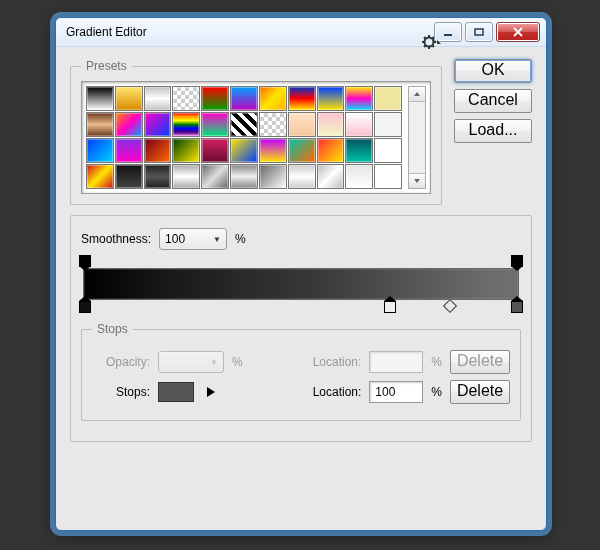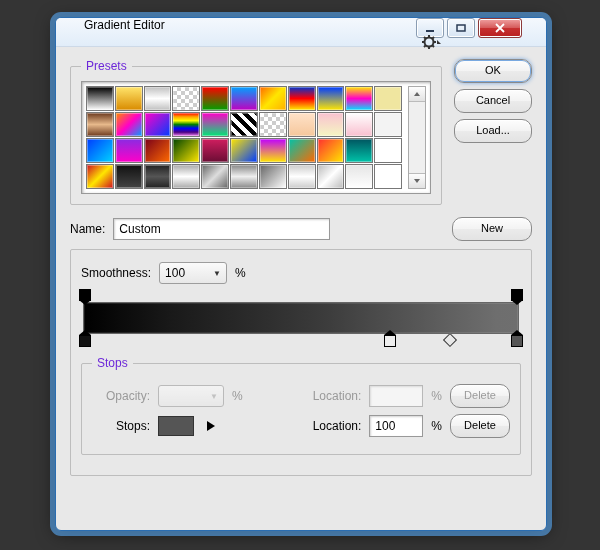--- a/index.html
+++ b/index.html
@@ -1,37 +1,37 @@
 <!DOCTYPE html>
 <html><head>
 <meta charset="utf-8">
 <style>
 body{margin:0;background:#343434;font-family:"Segoe UI",Tahoma,sans-serif;font-size:12px;color:#000;position:relative;width:600px;height:550px;overflow:hidden}
 .window{position:absolute;left:55px;top:17px;width:490px;height:512px;background:#e8e8e8;border:1px solid #2a6db1;border-radius:6px;box-shadow:0 0 0 5px rgba(84,160,230,.65),0 3px 18px rgba(0,0,0,.6)}
-.titlebar{height:28px;background:linear-gradient(#f4f8fd,#e1edf9);border-bottom:1px solid #cdd9e7;border-radius:5px 5px 0 0;display:flex;align-items:flex-start;padding:0 24px}
+.titlebar{height:28px;background:linear-gradient(#f4f8fd,#e1edf9);border-bottom:1px solid #cdd9e7;border-radius:5px 5px 0 0;display:flex;align-items:center;padding:0 6px}
 .title{font-size:12px;color:#000;margin-left:4px}
 .winbtns{margin-left:auto;display:flex;gap:3px}
 .winbtn{width:26px;height:18px;border:1px solid #8a9db3;border-radius:3px;background:linear-gradient(#f5f9fe,#d7e5f4);display:flex;align-items:center;justify-content:center;box-shadow:inset 0 0 0 1px #fff}
 .winbtn.close{width:42px;background:linear-gradient(#f0a1a1,#d55a5a 49%,#c73030 50%,#b82020);border-color:#8c3a3a}
 .winbtn svg{display:block}
 .body{padding:12px 14px 12px 14px}
 fieldset{border:1px solid #bdbdbd;border-radius:2px;margin:0 0 10px 0;padding:8px 10px 10px 10px}
-legend{padding:0 5px;color:#6d28d9}
+legend{padding:0 5px;color:#737373}
 .presets-wrap{display:flex;gap:12px;align-items:flex-start}
 .presets-area{flex:1;position:relative}
 .gearwrap{position:absolute;right:0px;top:-24px}
 .swatch-box{border:1px solid #999;background:#fff;box-shadow:inset 1px 1px 3px rgba(0,0,0,.3);padding:4px;display:flex;gap:6px}
 .swatches{display:grid;grid-template-columns:repeat(11,1fr);grid-auto-rows:25px;gap:1px;flex:1}
 .sw{border:1px solid #777;box-shadow:inset 0 0 0 1px rgba(255,255,255,.35)}
 .scroll{width:16px;border:1px solid #aaa;background:#efefef;display:flex;flex-direction:column}
 .scrbtn{height:14px;display:flex;align-items:center;justify-content:center;background:linear-gradient(#fdfdfd,#e2e2e2);border-bottom:1px solid #bbb}
 .scrbtn.b{border-bottom:none;border-top:1px solid #bbb}
 .scrtrack{flex:1}
 .sidebtns{display:flex;flex-direction:column;gap:6px;width:78px}
-.btn{height:22px;border:1px solid #8a8a8a;border-radius:10px;background:linear-gradient(#fdfdfd,#f3f3f3 49%,#ebebeb 50%,#e3e3e3);font-size:11px;text-align:center;line-height:20px;cursor:default;box-shadow:0 1px #fff inset}
+.btn{height:22px;border:1px solid #8a8a8a;border-radius:2px;background:linear-gradient(#fdfdfd,#f3f3f3 49%,#ebebeb 50%,#e3e3e3);font-size:16px;text-align:center;line-height:20px;cursor:default;box-shadow:0 1px #fff inset}
 .btn.focus{box-shadow:0 0 0 1px #79a9e0 inset,0 0 4px #79a9e0}
 .row{display:flex;align-items:center;gap:8px;margin:4px 0}
 .lbl{min-width:0}
 input[type=text]{height:20px;border:1px solid #999;background:#fff;padding:0 5px;font-size:12px;box-shadow:inset 1px 1px 2px rgba(0,0,0,.18)}
 .name-row{margin-top:2px;margin-bottom:8px}
 .name-in{width:205px}
 .newbtn{margin-left:auto;width:78px}
 .type-row{justify-content:flex-start;margin:0 0 6px 0}
 .select{display:inline-flex;align-items:center;height:20px;border:1px solid #9d9d9d;border-radius:3px;background:linear-gradient(#fafafa,#e8e8e8);padding:0 3px 0 8px;gap:8px}
 .select .arrs{display:flex;flex-direction:column;line-height:5px;font-size:7px;color:#333}
@@ -163,25 +163,20 @@
           </div>
         </fieldset>
       </div>
       <div class="sidebtns">
         <div class="btn focus">OK</div>
         <div class="btn">Cancel</div>
         <div class="btn">Load...</div>
       </div>
     </div>
 
-    <div class="row name-row">
-      <span class="lbl">Name:</span>
-      <input type="text" class="name-in" value="Custom" style="">
-      <div class="btn newbtn">New</div>
-    </div>
 
     <fieldset>
       <div class="row">
         <span>Smoothness:</span>
         <div class="select" style="padding:0">
           <input type="text" class="mini" style="border: none; box-shadow: none; width: 30px; text-align: left; background: transparent;" value="100">
           <span style="padding:0 5px;font-size:8px;color:#333">▼</span>
         </div>
         <span>%</span>
       </div>

